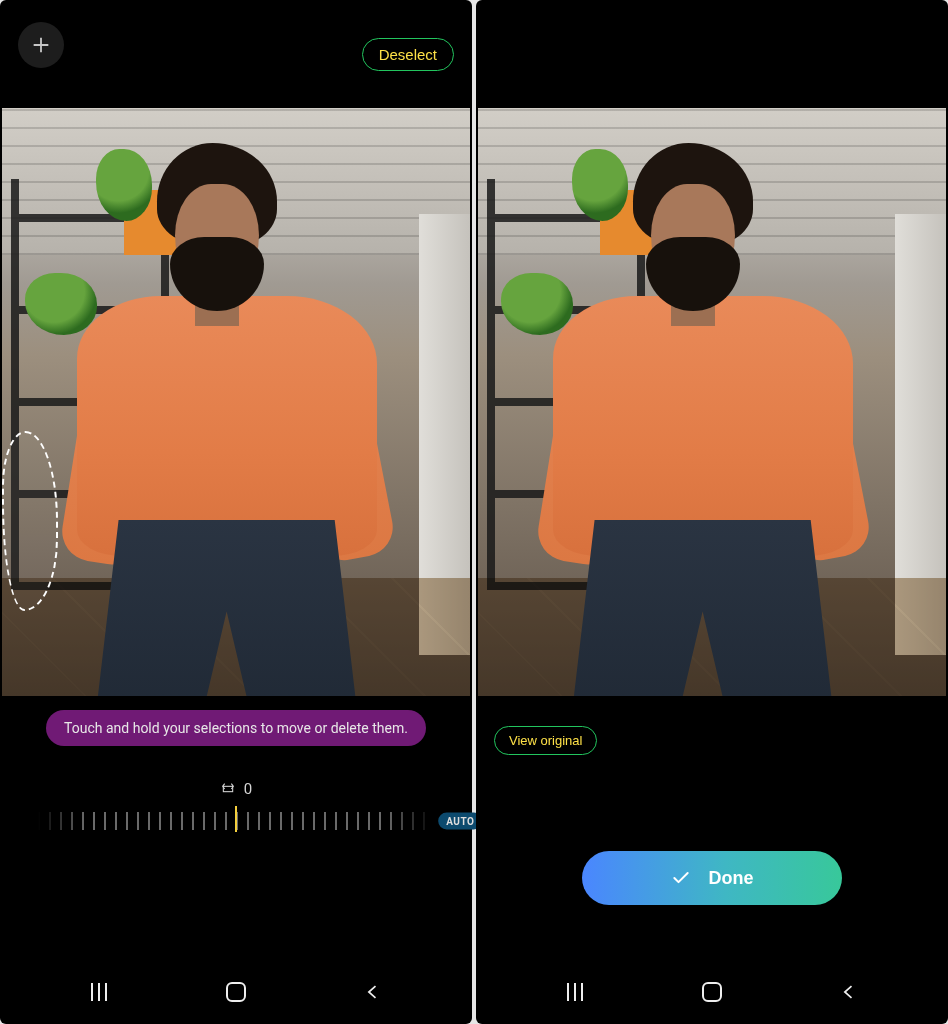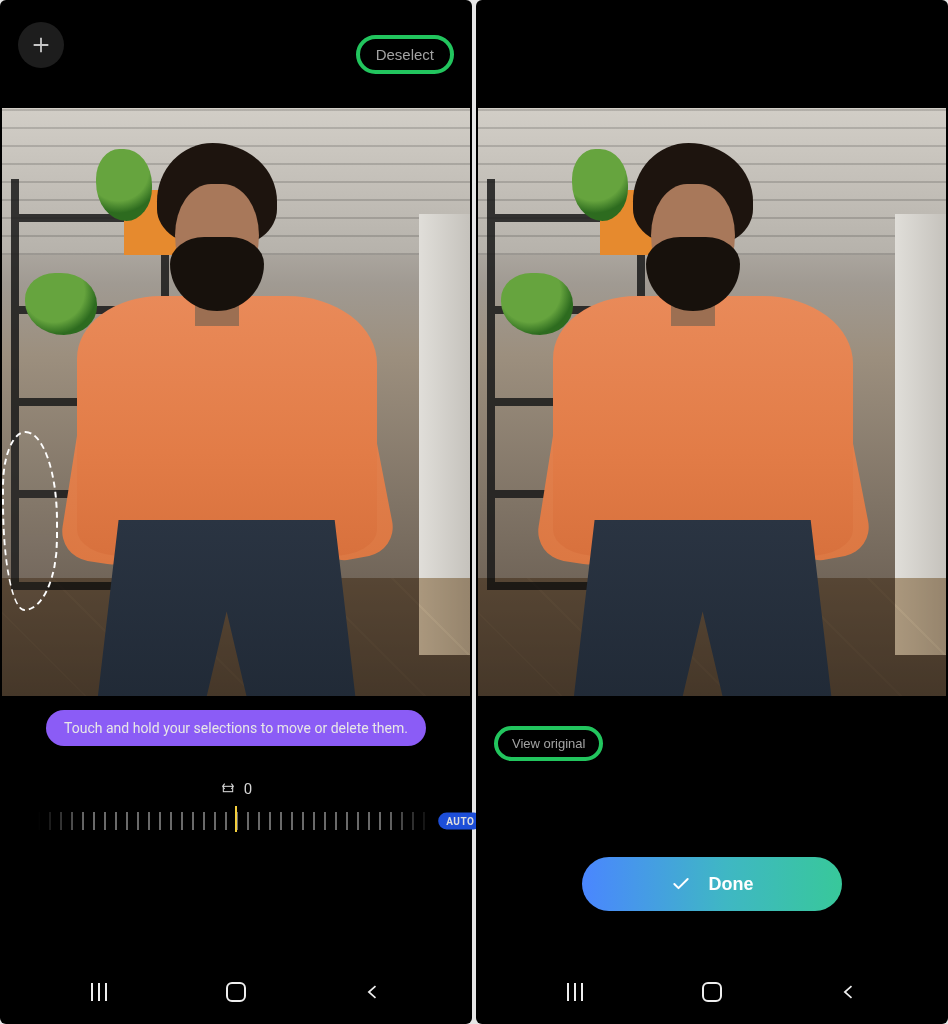--- a/index.html
+++ b/index.html
@@ -31,23 +31,23 @@
   .add-btn {
     width: 46px; height: 46px;
     border-radius: 50%;
     background: #1d1d1d;
     display:flex; align-items:center; justify-content:center;
     color:#b7b7b7;
     margin-top: -18px;
   }
   .add-btn svg { width:22px; height:22px; stroke:#c6c6c6; }
   .pill {
-    border:4px solid #22c55e;
+    border:1px solid #22c55e;
     border-radius: 20px;
-    color:#a3a3a3;
+    color:#fde047;
     padding: 7px 16px;
     font-size: 15px;
     background: transparent;
     display:inline-flex;
     align-items:center;
   }
   .pill.small { font-size:13px; padding:6px 14px; }
   .photo-wrap {
     position: relative;
     margin: 0 2px;
@@ -136,21 +136,21 @@
     background:linear-gradient(180deg,#2a3442,#1e2733);
     clip-path: polygon(10% 0,90% 0,100% 100%,62% 100%,50% 40%,38% 100%,0 100%);
   }
   .selection-outline {
     position:absolute; left:0; top:55%; width:56px; height:180px;
     border:2px dashed #fff; border-radius: 42% 58% 60% 40% / 30% 50% 40% 60%;
     background: rgba(255,255,255,0.03);
   }
   .hint-pill {
     margin: 14px auto 0;
-    background:#8b5cf6;
+    background:#701a75;
     color:#e7e7e7;
     font-size:14px;
     padding:10px 18px;
     border-radius: 22px;
     width: fit-content;
     max-width: 92%;
     text-align:center;
   }
   .slider-zone {
     margin-top: 34px;
@@ -170,21 +170,21 @@
     background: repeating-linear-gradient(90deg, #6a6a6a 0 2px, transparent 2px 11px);
     mask: linear-gradient(90deg, transparent 0, #000 12%, #000 88%, transparent 100%);
     -webkit-mask: linear-gradient(90deg, transparent 0, #000 12%, #000 88%, transparent 100%);
   }
   .center-tick {
     position:absolute; left:50%; top:-4px; width:2px; height:26px;
     background:#f4cf3d; transform:translateX(-1px);
   }
   .auto-chip {
     position:absolute; right:-4px; top:50%; transform:translate(100%,-50%);
-    background:#1d4ed8; color:#ddd; font-size:10px; font-weight:700;
+    background:#0c4a6e; color:#ddd; font-size:10px; font-weight:700;
     padding:3px 8px; border-radius:10px; letter-spacing:.5px;
   }
   .cta-row { margin-top: 42px; display:flex; justify-content:center; }
   .cta {
     width: 260px; height: 54px; border-radius: 30px; border:none;
     background: linear-gradient(90deg,#4a86ff 0%,#3fb7c4 55%,#38c89a 100%);
     color:#fff; font-size:18px; font-weight:600;
     display:flex; align-items:center; justify-content:center; gap:18px;
   }
   .cta svg { width:20px; height:20px; }

